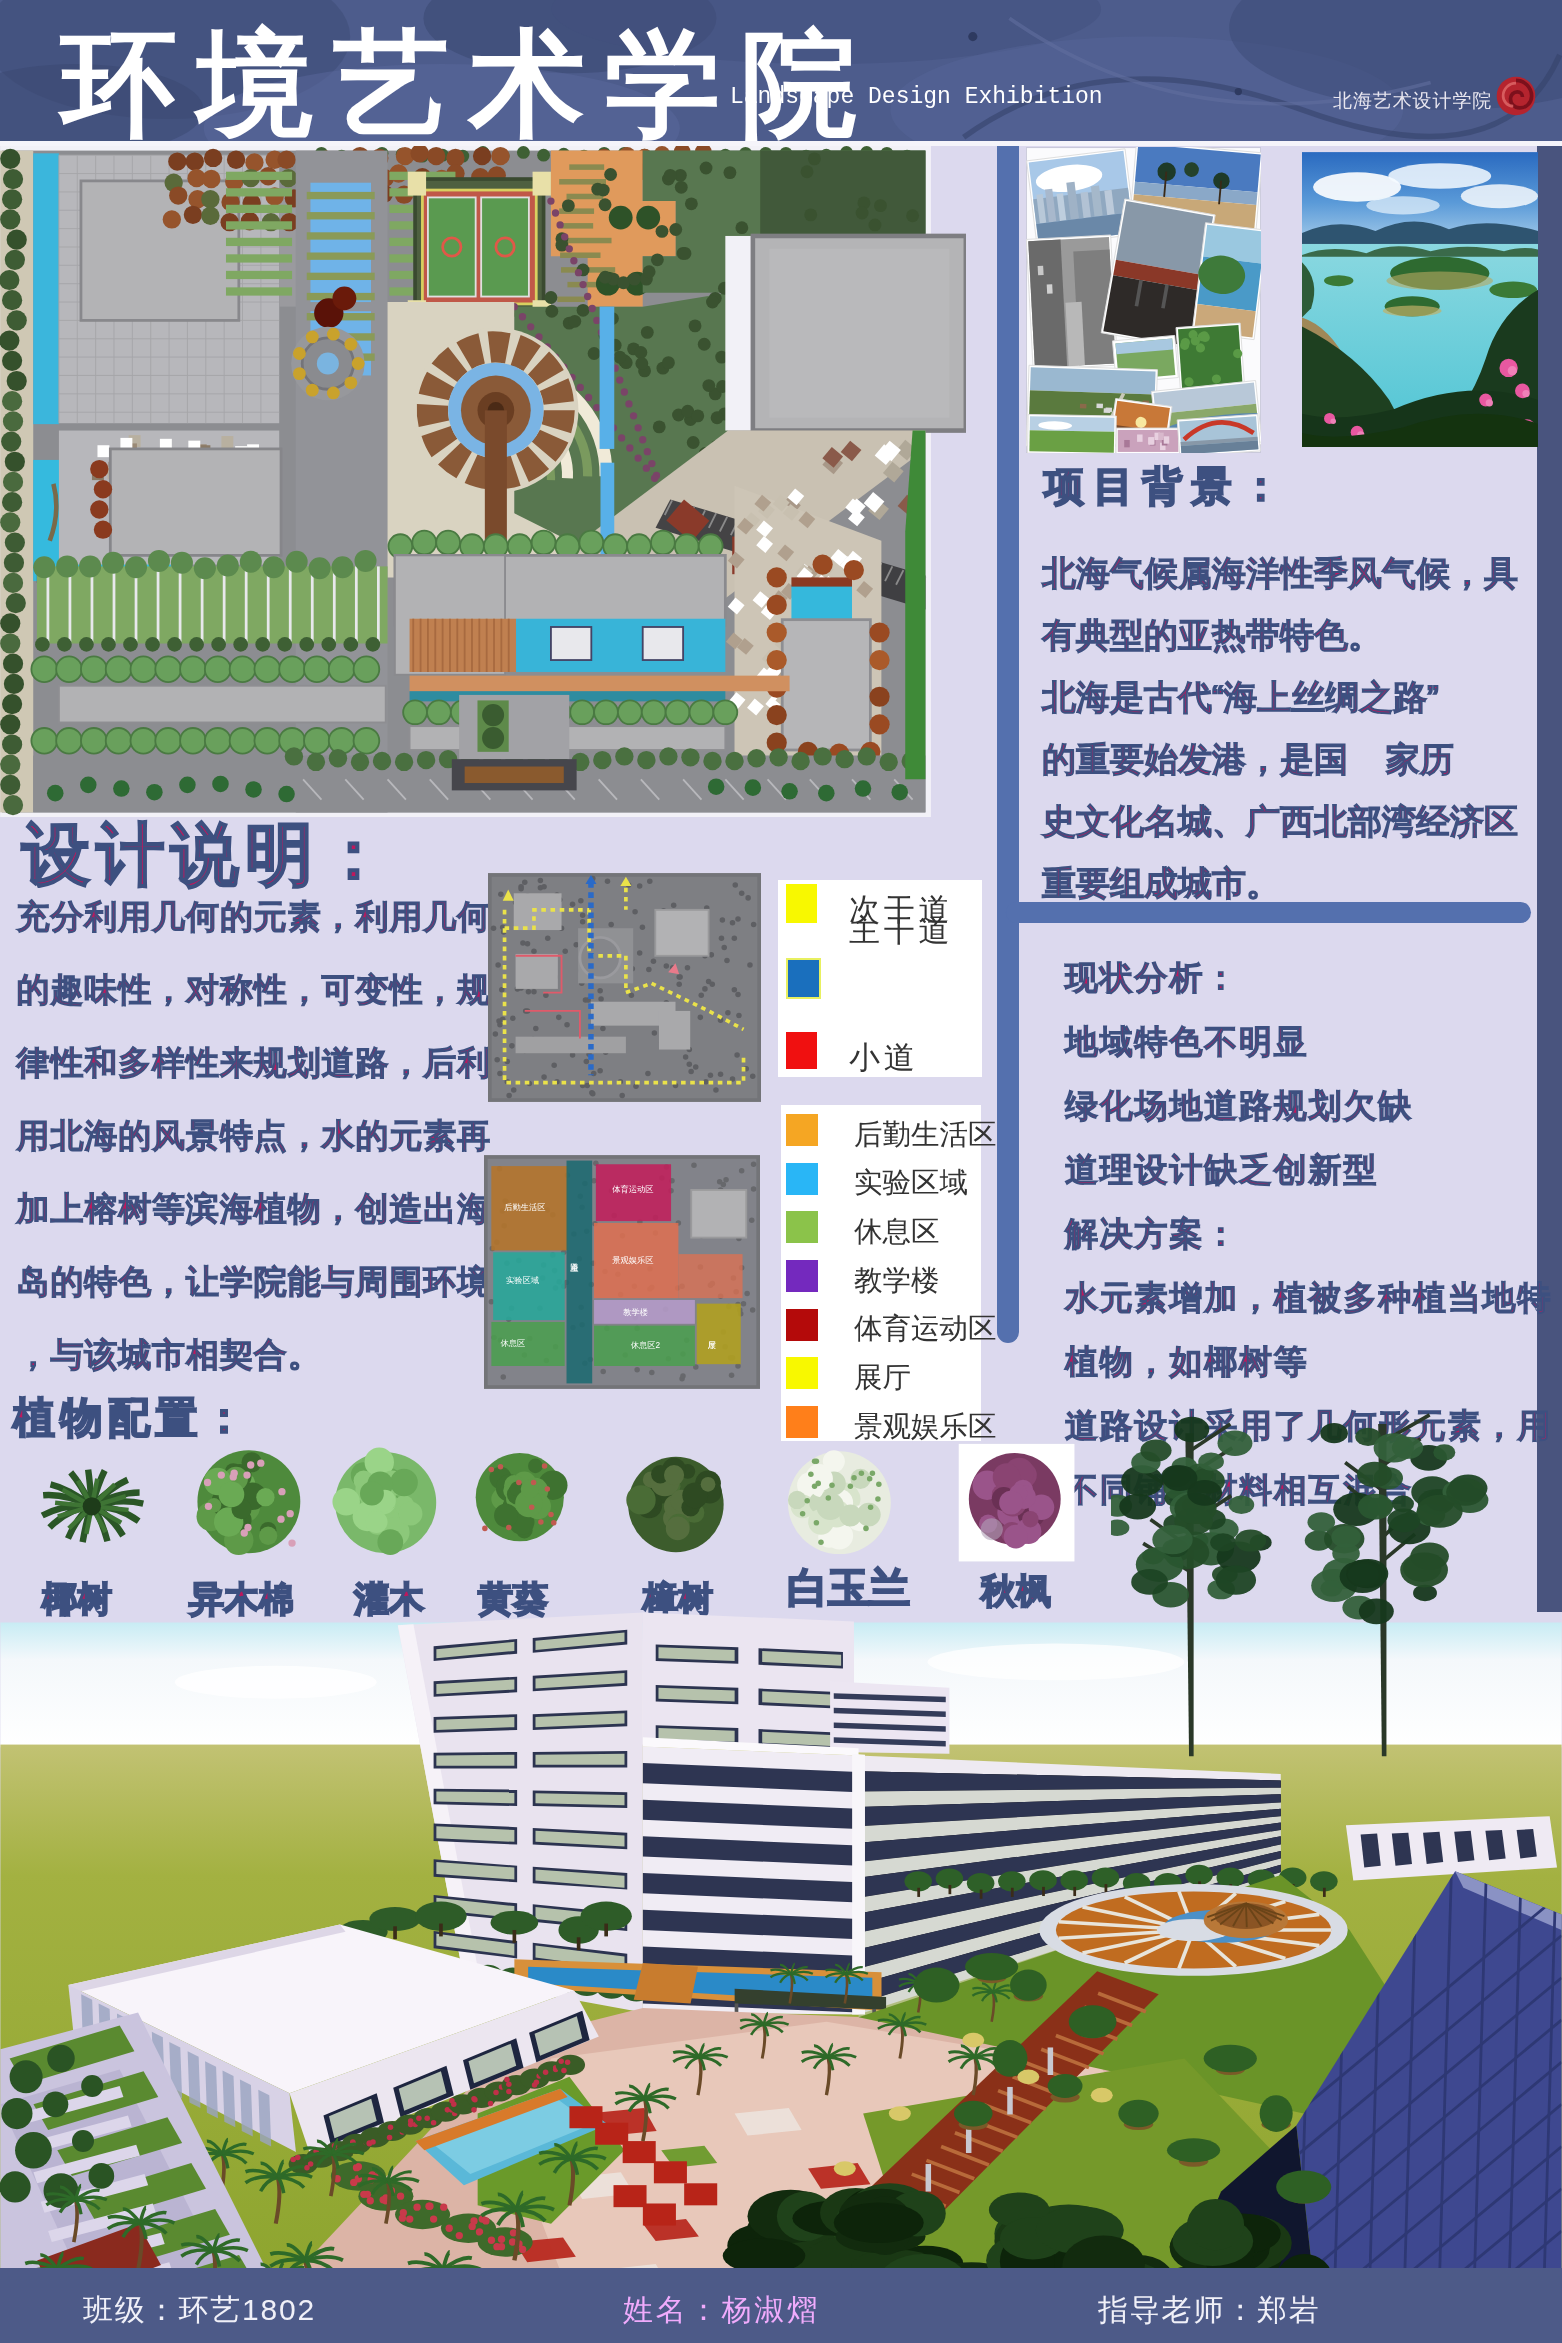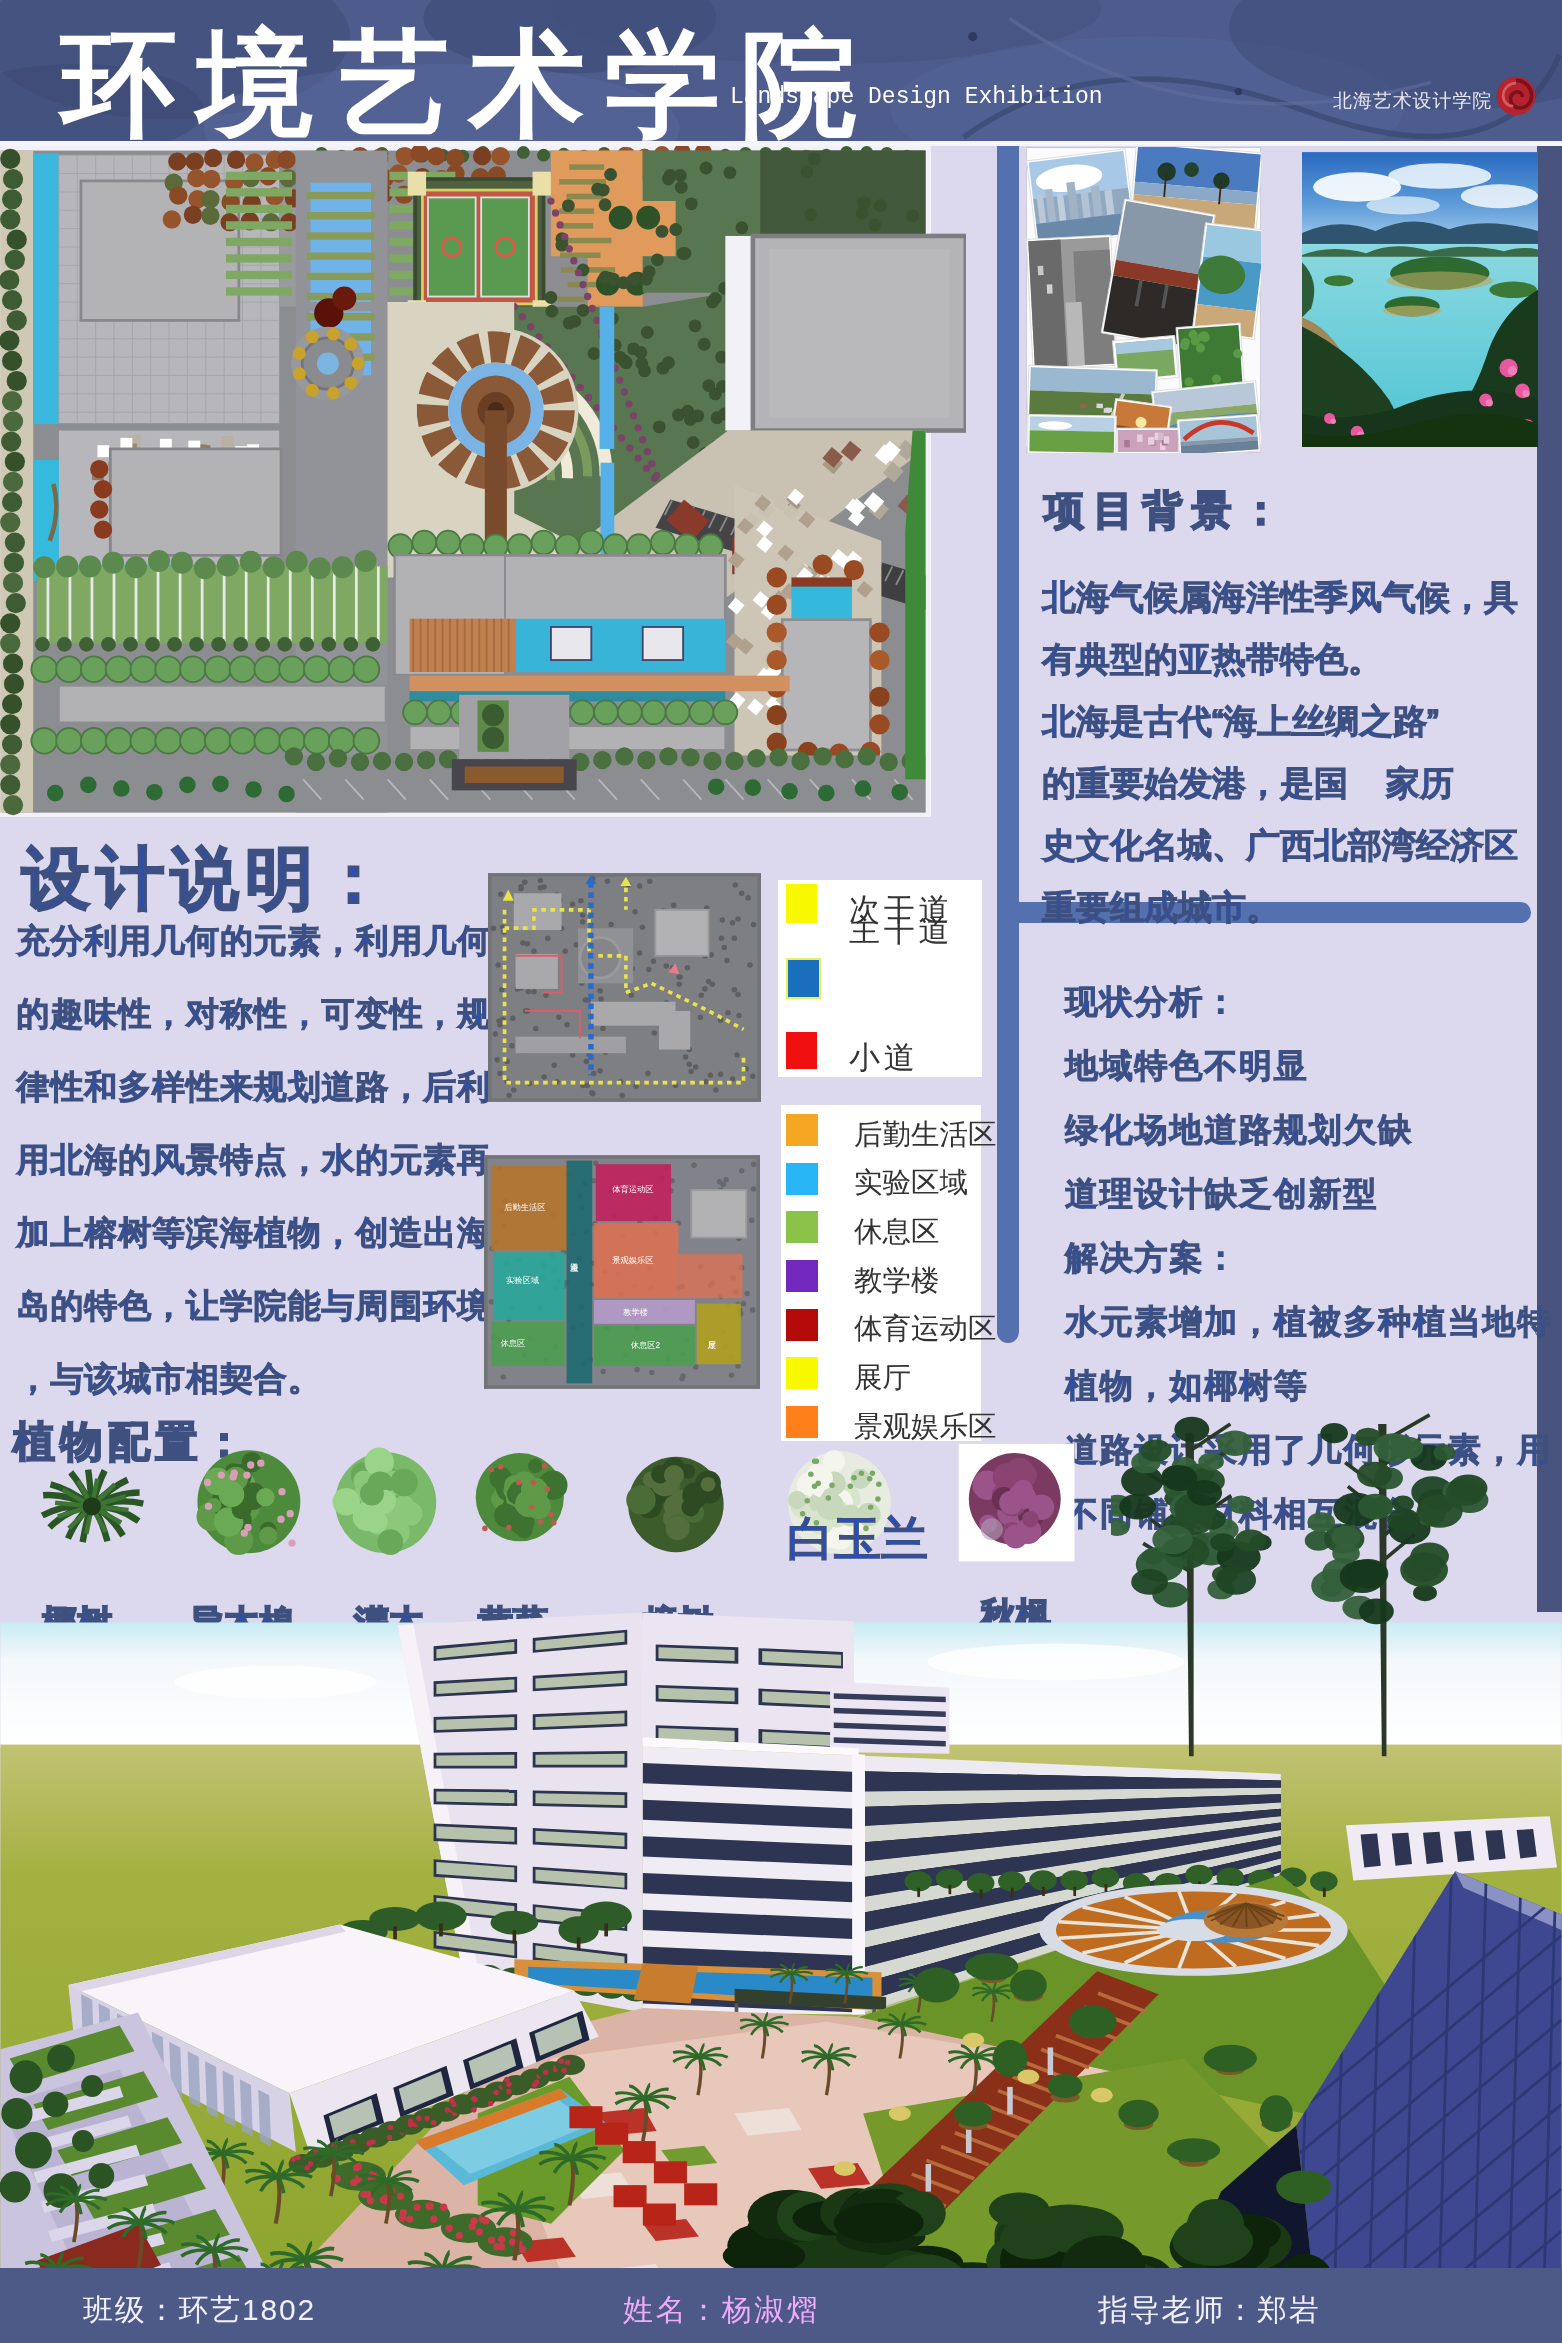--- a/index.html
+++ b/index.html
@@ -1,18 +1,18 @@
 <!DOCTYPE html>
 <html style="font-size:14.7px"><head>
 <meta charset="utf-8">
 <style>
 html,body{margin:0;padding:0;}
 body{width:1562px;height:2344px;background:#dcd9ee;font-family:"Liberation Sans",sans-serif;overflow:hidden;position:relative;}
 .abs{position:absolute;}
-.cal{color:#1d4ed8;margin-top:24px;-webkit-text-stroke:2px #3d5080;}
+.cal{color:#be185d;-webkit-text-stroke:2px #3d5080;}
 </style>
 </head>
 <body>
 
 <div class="abs" style="left:0;top:0;width:1562px;height:2344px;background:#dcd9ee;"></div>
 
 <div class="abs" style="left:0;top:0;width:1562px;height:141px;background:#4d5c8c;overflow:hidden;">
 <svg width="1562" height="141" style="position:absolute;left:0;top:0" viewBox="0 0 1701 154">
 <ellipse cx="180" cy="40" rx="200" ry="90" fill="#3e4c77" opacity="0.55"></ellipse>
       <ellipse cx="620" cy="20" rx="160" ry="60" fill="#38466e" opacity="0.5"></ellipse>
@@ -1736,21 +1736,21 @@
 <div class="abs cal" style="left:42px;top:1576px;font-size:35px;font-weight:bold;font-family:'Liberation Sans',sans-serif;">椰树</div>
 
 <div class="abs cal" style="left:189px;top:1576px;font-size:35px;font-weight:bold;font-family:'Liberation Sans',sans-serif;">异木棉</div>
 
 <div class="abs cal" style="left:354px;top:1576px;font-size:35px;font-weight:bold;font-family:'Liberation Sans',sans-serif;">灌木</div>
 
 <div class="abs cal" style="left:478px;top:1576px;font-size:35px;font-weight:bold;font-family:'Liberation Sans',sans-serif;">黄葵</div>
 
 <div class="abs cal" style="left:643px;top:1576px;font-size:35px;font-weight:bold;font-family:'Liberation Sans',sans-serif;">樟树</div>
 
-<div class="abs cal" style="left:787px;top:1484px;font-size:47px;font-weight:normal;font-family:'Liberation Sans',sans-serif;">白玉兰</div>
+<div class="abs cal" style="left:787px;top:1561px;font-size:41px;font-weight:bold;font-family:'Liberation Sans',sans-serif;">白玉兰</div>
 
 <div class="abs cal" style="left:981px;top:1568px;font-size:35px;font-weight:bold;font-family:'Liberation Sans',sans-serif;">秋枫</div>
 
 <svg class="abs" style="left:0;top:1416px" width="1562" height="927" viewBox="0 0 1701 1010">
 <defs>
       <linearGradient id="gsky" x1="0" y1="0" x2="0" y2="1">
         <stop offset="0" stop-color="#c8ecf4"></stop>
         <stop offset="0.3" stop-color="#f4f8fb"></stop>
         <stop offset="1" stop-color="#ffffff"></stop>
       </linearGradient>

